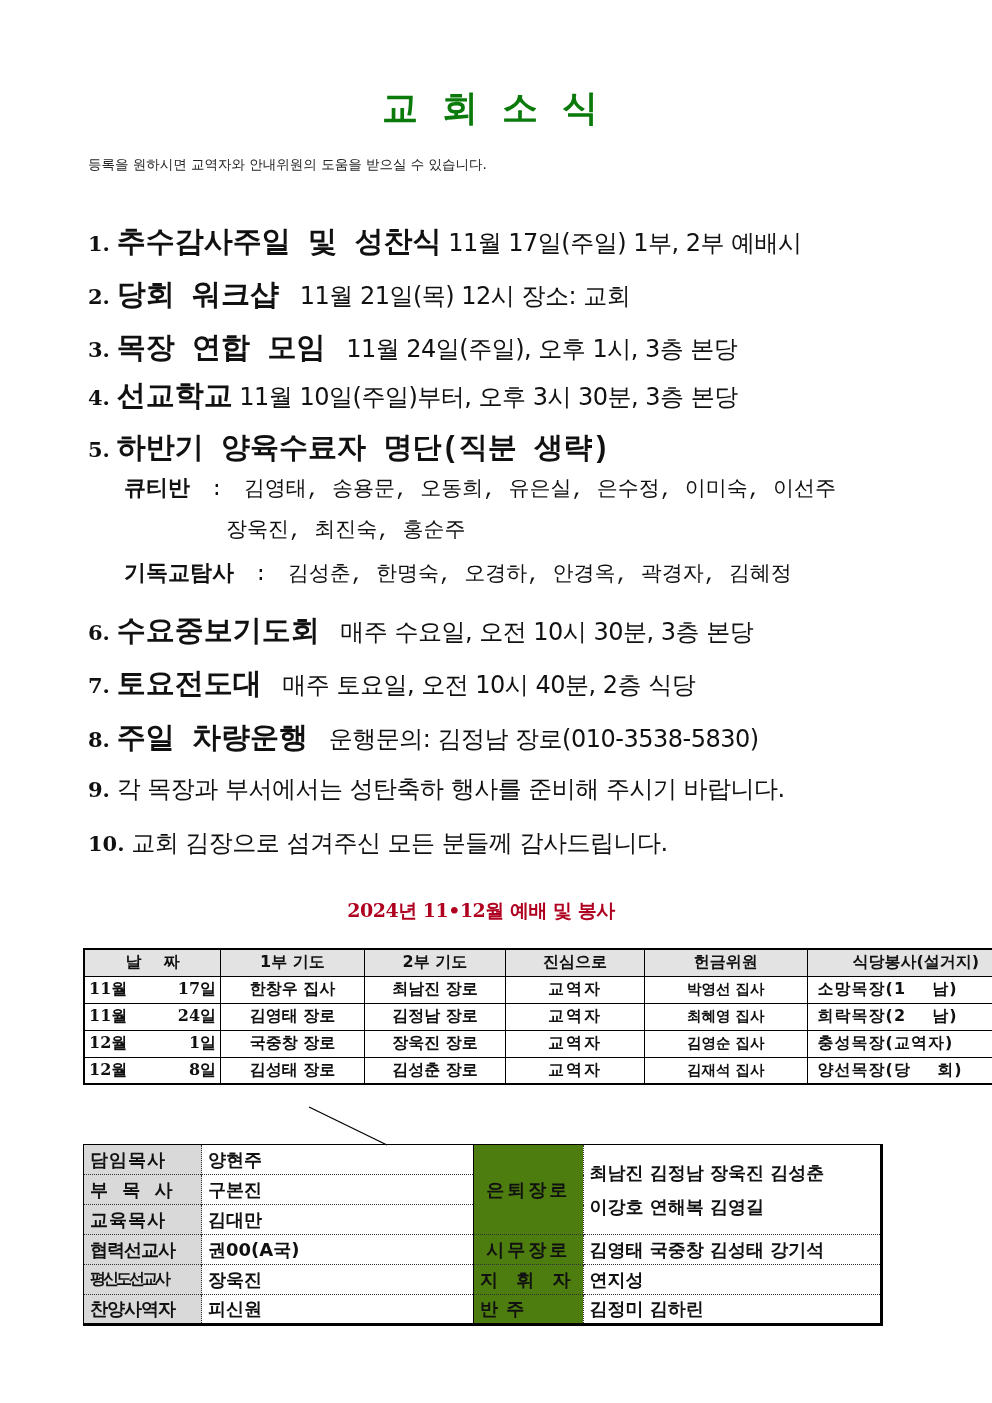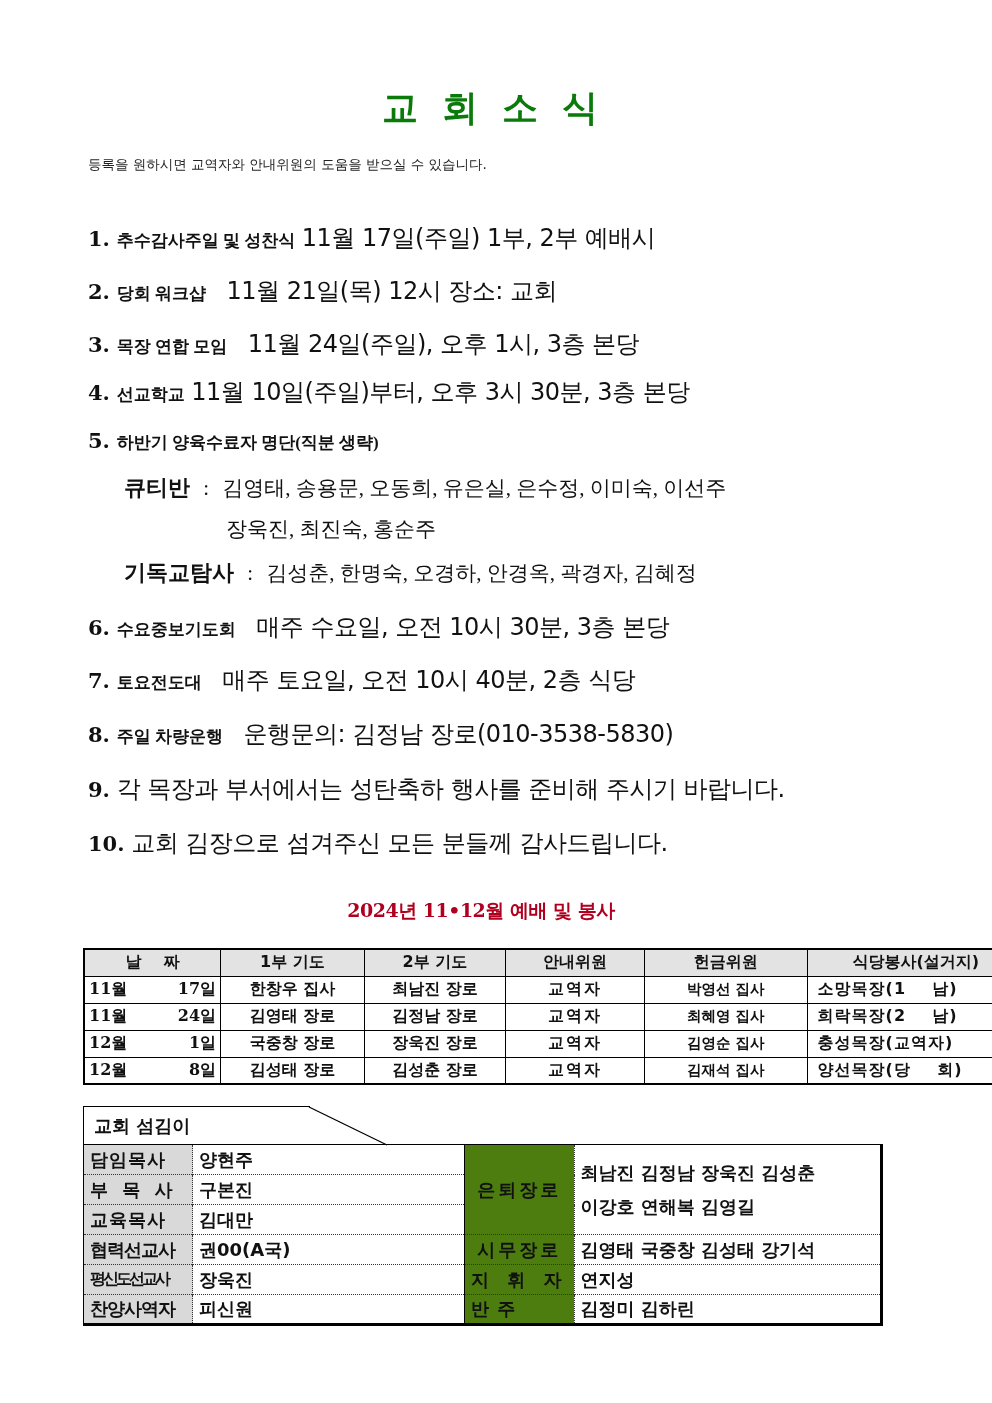--- a/index.html
+++ b/index.html
@@ -8,25 +8,25 @@
 
   .title {
     position: absolute; left: 0; top: 84px; width: 992px; text-align: center;
     font-family: "DejaVu Sans", sans-serif; font-weight: bold; font-size: 36px;
     color: #0a7a0a; letter-spacing: 24px; padding-left: 12px;
   }
   .welcome { position: absolute; left: 88px; top: 152px; font-size: 13.5px; line-height: 24px; color: #222; }
 
   .notice { position: absolute; left: 88px; font-family: "DejaVu Serif", serif; font-size: 21px; color: #111; white-space: nowrap; }
   .notice .num { font-weight: bold; }
-  .notice .head { font-family: Liberation Serif, serif; font-weight: bold; font-size: 17px; margin-top: 8px; }
+  .notice .head { font-family: Liberation Mono, monospace; font-weight: bold; font-size: 29px; margin-top: 8px; }
   .notice .body { font-family: "DejaVu Sans", sans-serif; font-weight: normal; font-size: 24px; letter-spacing: -0.5px; }
   .notice .gap { display: inline-block; width: 14px; }
 
-  .sub { position: absolute; font-family: Liberation Serif, serif; font-size: 21px; white-space: nowrap; color: #111; }
+  .sub { position: absolute; font-family: Liberation Mono, monospace; font-size: 21px; white-space: nowrap; color: #111; }
   .sub .lbl { font-weight: bold; font-size: 22px; }
 
   .sched-title {
     position: absolute; left: 0; top: 898px; width: 962px; text-align: center;
     font-family: "DejaVu Serif", serif; font-weight: bold; font-size: 19px; color: #b00020; letter-spacing: -0.5px;
   }
 
   table.sched {
     position: absolute; left: 83px; top: 948px; width: 943px; border-collapse: collapse;
     font-family: "DejaVu Sans", sans-serif; font-size: 16px; font-weight: bold;
@@ -47,21 +47,21 @@
     font-family: "DejaVu Sans", sans-serif; font-weight: bold; font-size: 18px; line-height: 38px; padding-left: 10px;
   }
   .staff-tab-slant { position: absolute; left: 0; top: 0; width: 320px; height: 40px; }
 
   table.staff-table {
     position: absolute; left: 0; top: 38px; width: 800px; border-collapse: collapse;
     font-family: "DejaVu Sans", sans-serif; font-size: 18px; font-weight: bold;
   }
   table.staff-table { border-top: 1.5px solid #000; border-left: 1.5px solid #000; border-right: 3px solid #000; border-bottom: 3px solid #000; }
   table.staff-table td { height: 30px; padding: 0 6px; vertical-align: middle; white-space: nowrap; }
-  table.staff-table td.lbl { background: #d9d9d9; width: 109px; border-right: 1px dotted #333; letter-spacing: 1px; }
+  table.staff-table td.lbl { background: #d9d9d9; width: 118px; border-right: 1px dotted #333; letter-spacing: 1px; }
   table.staff-table td.val { width: 272px; border-right: 1.5px solid #000; }
   table.staff-table td.lbl2 { background: #4d7c0f; width: 106px; border-right: 1px dotted #333; letter-spacing: 1px; text-align: center; }
   table.staff-table tr + tr td { border-top: 1px dotted #333; }
   table.staff-table td.val2 { line-height: 34px; }
   .spread { display: flex; justify-content: space-between; }
 </style>
 </head>
 <body>
 
 <div class="title">교회소식</div>
@@ -142,21 +142,21 @@
       <col style="width:120px">
     <col style="width:118px">
       <col style="width:138px">
       <col style="width:185px">
   </colgroup>
   <thead>
     <tr>
       <th style="white-space:pre">날    짜</th>
       <th>1부 기도</th>
       <th>2부 기도</th>
-      <th>안내위원</th>
+      <th>진심으로</th>
       <th>헌금위원</th>
       <th>식당봉사(설거지)</th>
     </tr>
   </thead>
   <tbody>
     <tr>
       <td class="date">
           <div class="spread">
             <span>11월</span>
             <span>17일</span>
@@ -207,21 +207,20 @@
       <td class="sm">김재석 집사</td>
       <td class="meal" style="white-space:pre">양선목장(당    회)</td>
     </tr>
   </tbody>
 </table>
 
 <div class="staff">
   <svg class="staff-tab-slant" viewBox="0 0 320 40" width="320" height="40">
     <line x1="226" y1="1" x2="304" y2="39" stroke="#000" stroke-width="1.3"></line>
   </svg>
-  <div class="staff-tab" style="width:227px">교회 섬김이</div>
 
   <table class="staff-table">
     <tbody>
         <tr>
       <td class="lbl">
             <div class="spread">
               <span>담임목사</span>
             </div>
           </td>
       <td class="val">양현주</td>

